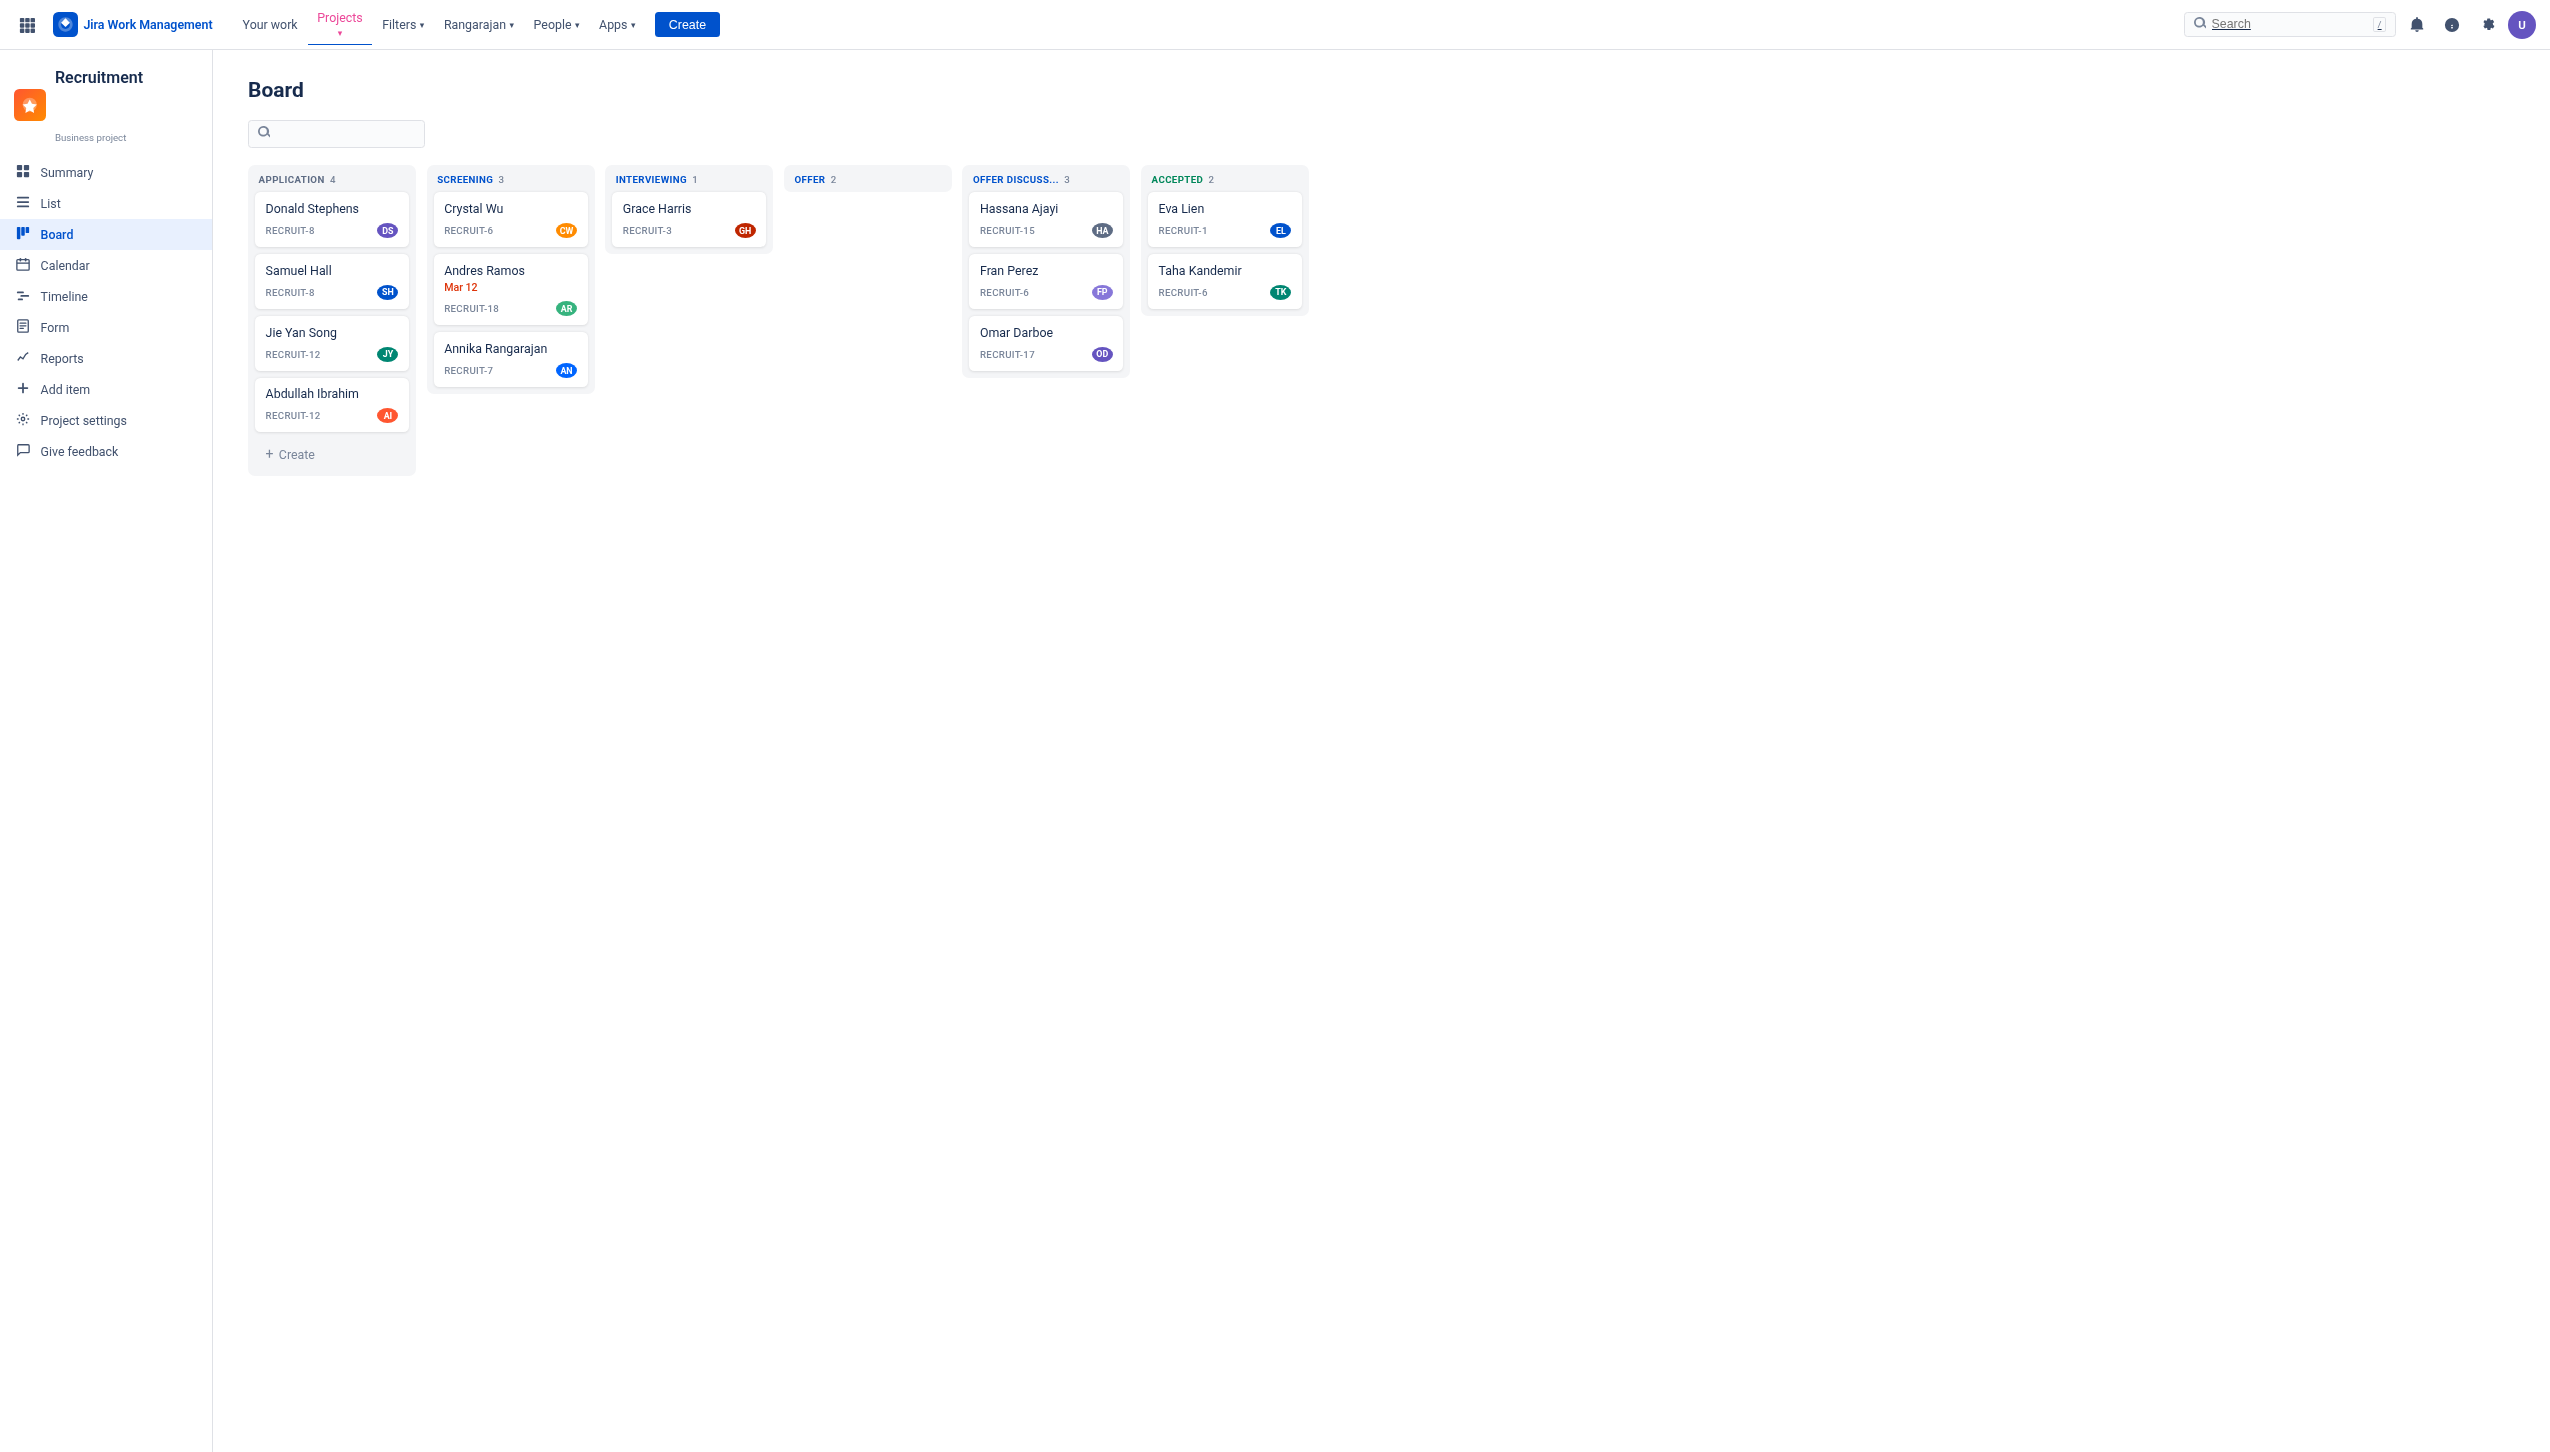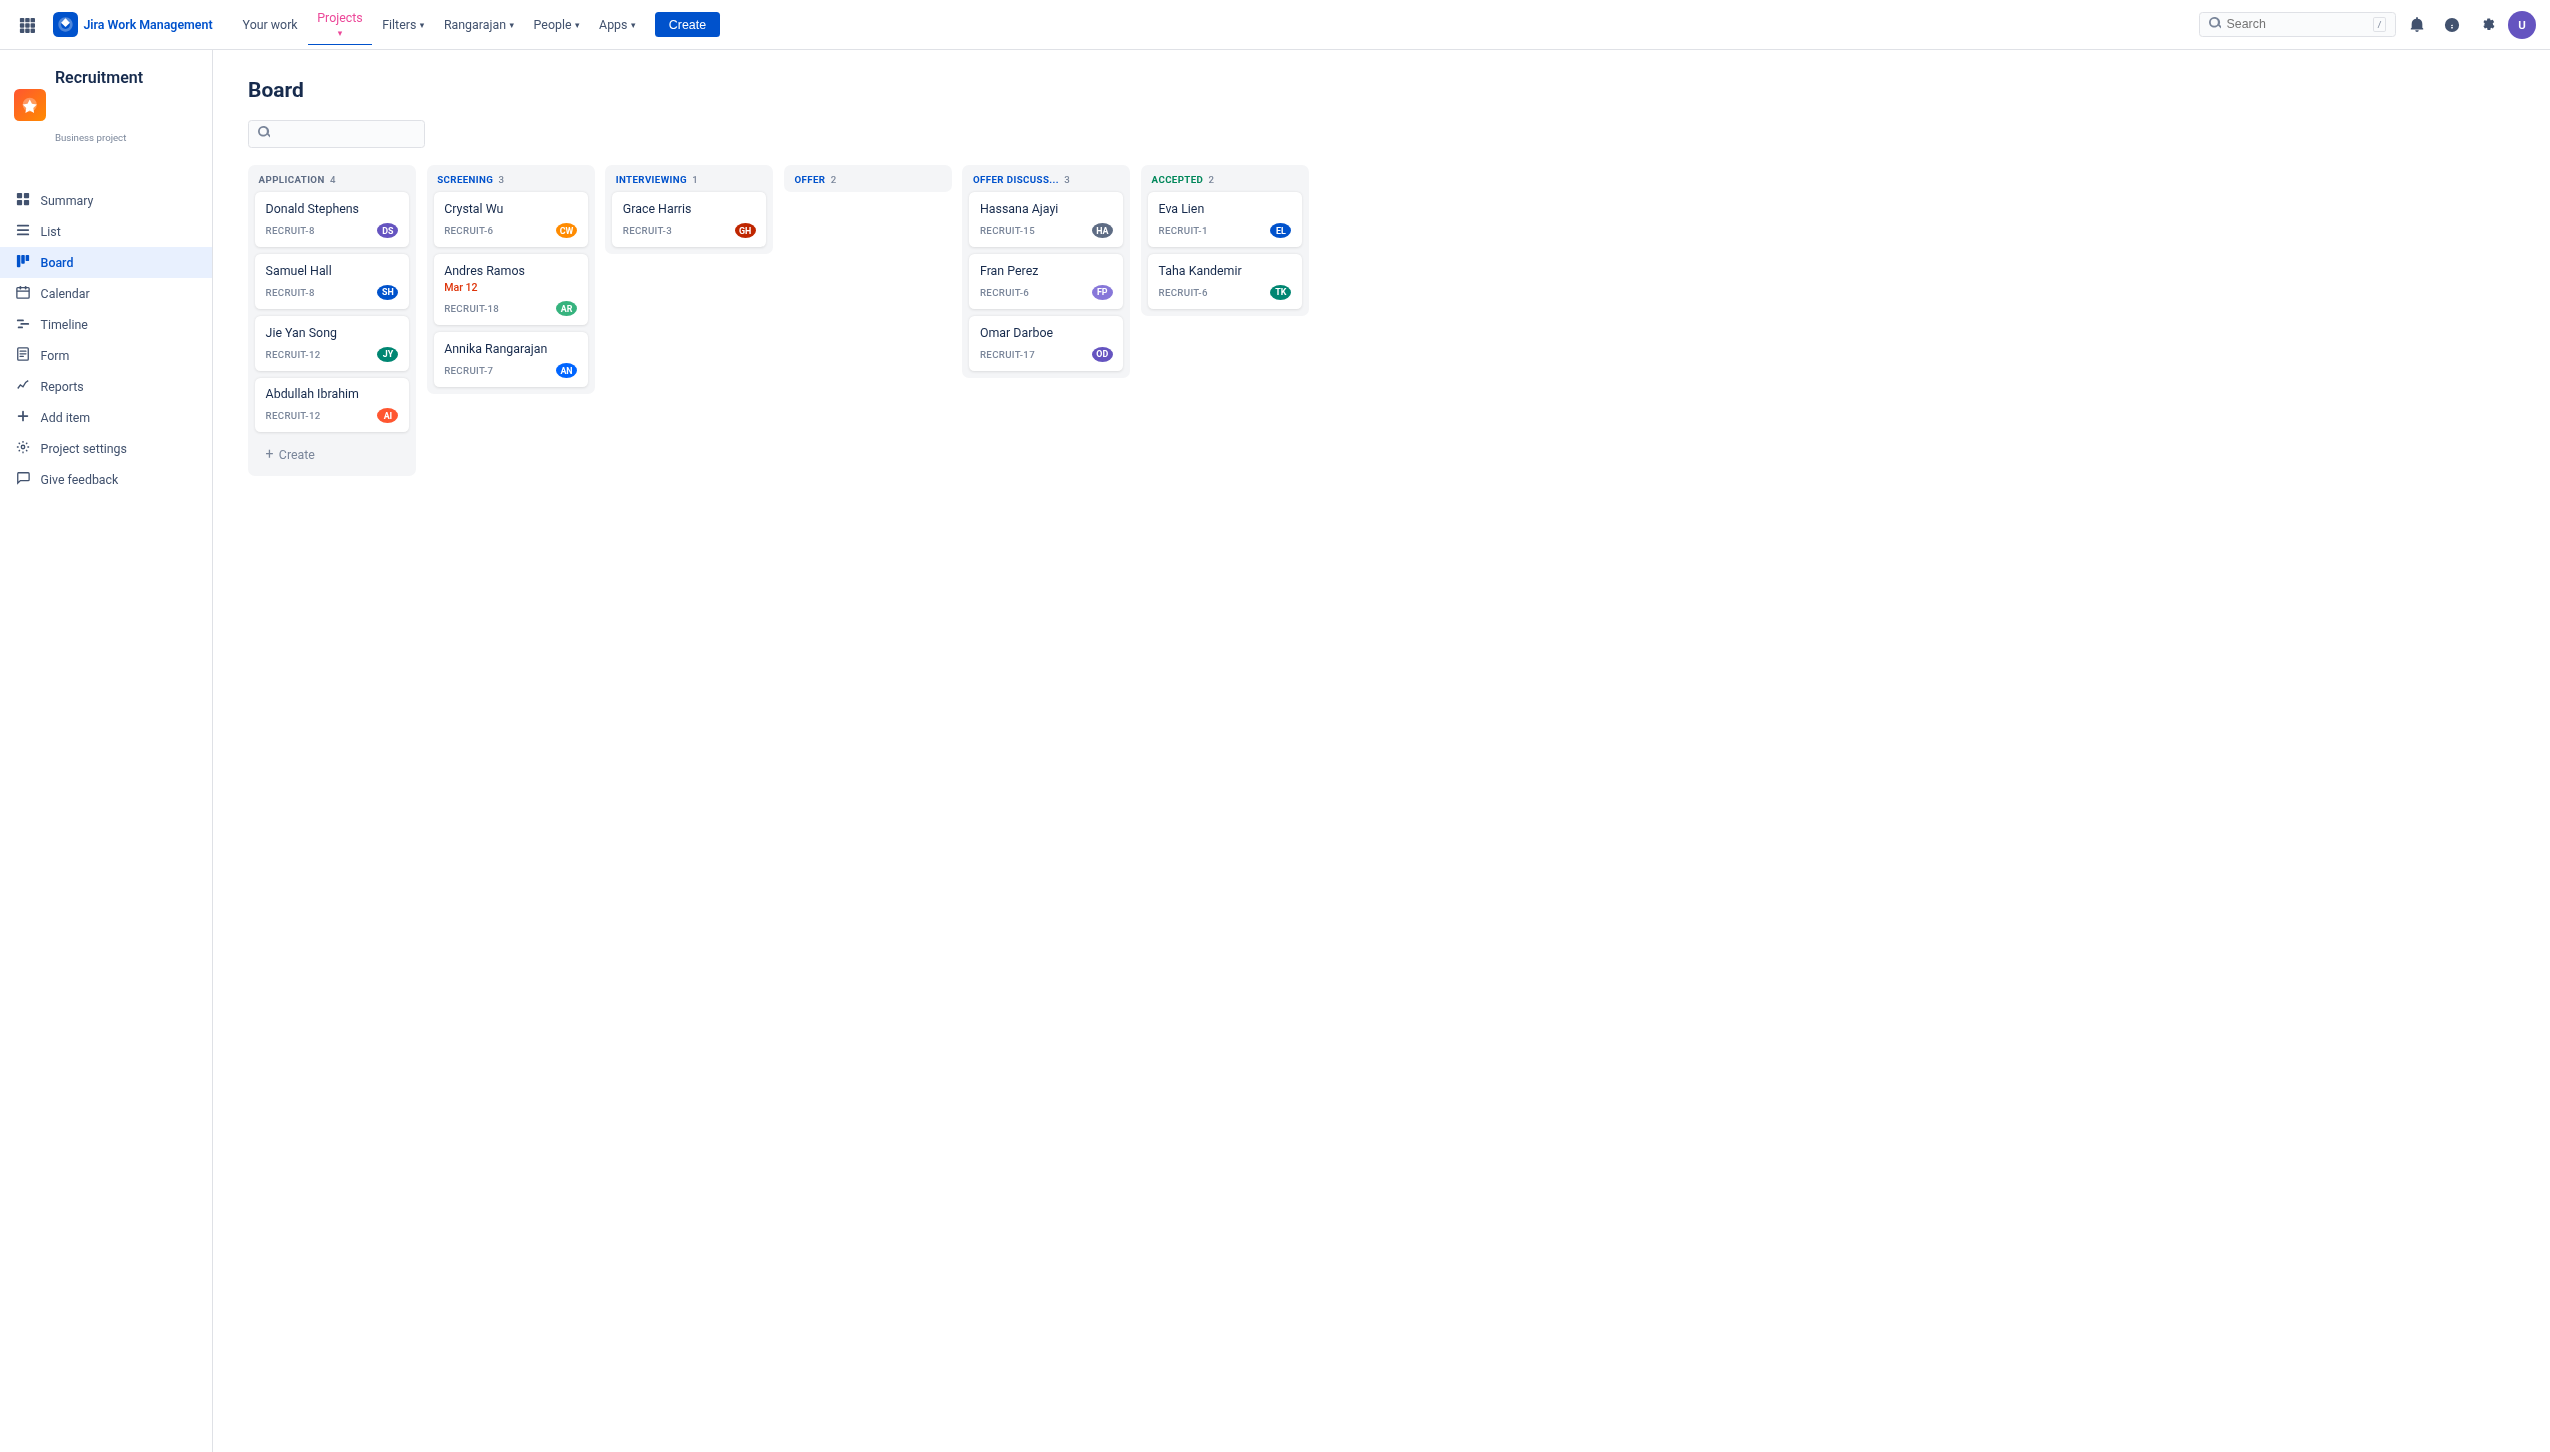--- a/index.html
+++ b/index.html
@@ -22,21 +22,21 @@
     }
     .nav-link.active { color: #ec4899; border-bottom: 1.8px solid #0052cc; border-radius: 0; flex-direction: column; }
     .nav-link .chevron { font-size: 8.9px; }
     .create-btn {
       margin-left: 7px; padding: 5.3px 14px; background: #0052cc; color: #fff;
       border: none; border-radius: 3.5px; font-size: 12.4px; font-weight: 500; cursor: pointer;
     }
     .topnav-right { display: flex; align-items: center; gap: 7px; margin-left: auto; }
     .search-box {
       display: flex; align-items: center; border: 1.8px solid #dfe1e6; border-radius: 3.5px;
-      padding: 3.5px 8.9px; gap: 5.3px; width: 197px; background: #fafbfc;
+      padding: 3.5px 8.9px; gap: 5.3px; width: 212px; background: #fafbfc; text-decoration: underline;
     }
     .search-input { border: none; background: transparent; outline: none; font-size: 12.4px; color: #172b4d; width: 100%; }
     .search-shortcut { font-size: 9.7px; color: #7a869a; border: 0.9px solid #dfe1e6; border-radius: 1.8px; padding: 0.9px 3.5px; }
     .icon-btn {
       width: 28px; height: 28px; display: flex; align-items: center; justify-content: center;
       border-radius: 50%; cursor: pointer; color: #42526e; font-size: 14px;
     }
     .avatar-btn {
       width: 28px; height: 28px; border-radius: 50%; background: #6554c0; color: #fff;
       display: flex; align-items: center; justify-content: center; font-size: 11.5px; font-weight: 600; cursor: pointer;
@@ -48,21 +48,21 @@
     
     .sidebar { width: 213px; border-right: 0.9px solid #dfe1e6; display: flex; flex-direction: column; overflow-y: auto; padding: 10.6px 0; flex-shrink: 0; }
     .sidebar-project { display: flex; align-items: center; gap: 8.9px; padding: 7px 14px 14px; }
     .sidebar-project-icon {
       width: 32px; height: 32px; border-radius: 5.3px; background: linear-gradient(135deg, #ff5630, #ff8b00);
       display: flex; align-items: center; justify-content: center; font-size: 16px; flex-shrink: 0;
     }
     .sidebar-project-info { display: flex; flex-direction: column; }
     .sidebar-project-name { font-size: 16px; font-weight: 600; color: #172b4d; }
     .sidebar-project-type { font-size: 9.7px; color: #7a869a; margin-top: 45px; }
-    .sidebar-nav { list-style: none; padding: 0; margin-top: 28px; }
+    .sidebar-nav { list-style: none; padding: 0; }
     .sidebar-item {
       display: flex; align-items: center; gap: 8.9px; padding: 7px 14px;
       cursor: pointer; color: #42526e; font-size: 12.4px; border-radius: 0;
     }
     .sidebar-item.active { background: #e8f0fe; color: #0052cc; font-weight: 500; }
     .sidebar-item-icon { font-size: 14px; width: 17.7px; text-align: center; }
 
     
     .main { flex: 1; overflow: auto; padding: 28px 35px; }
     .page-title { font-size: 21px; font-weight: 700; color: #172b4d; margin-bottom: 17.7px; }

